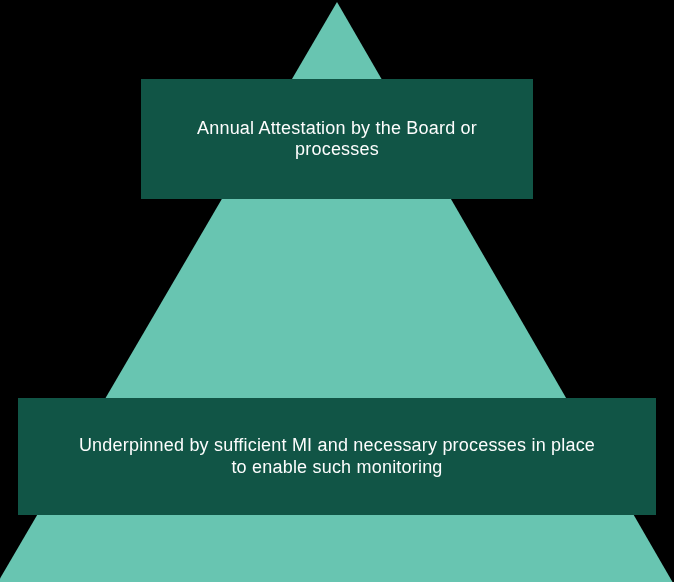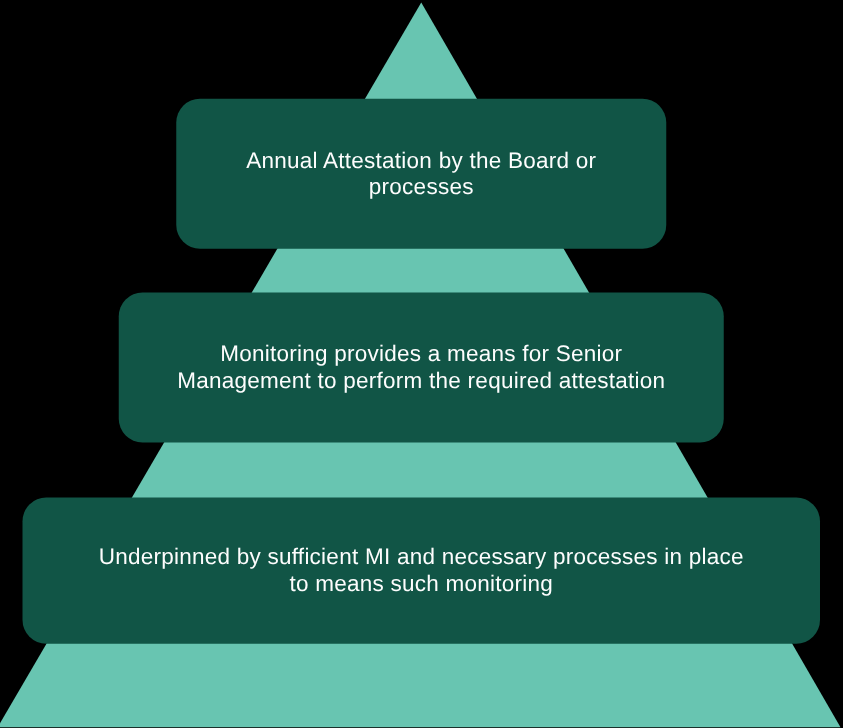--- a/index.html
+++ b/index.html
@@ -24,21 +24,20 @@
       top: 0;
       display: block;
     }
     .level {
       position: absolute;
       display: flex;
       align-items: center;
       justify-content: flex-end;
       text-align: center;
       box-sizing: border-box;
-      border-radius: 19px;
     }
     .level-text {
       font-size: 18px;
       line-height: 21.5px;
       letter-spacing: 0.2px;
       font-weight: 400;
       width: 100%;
     }
     .level-1 { left: 141px; top: 79px;  width: 392px; height: 120px; }
     .level-2 { left: 95px;  top: 234px; width: 484px; height: 120px; }
@@ -53,27 +52,21 @@
     <polygon points="337,2 672.5,582 -2,582" fill="#68c5b1"></polygon>
   </svg>
 
   <div class="level level-1" style="background-color: rgb(17, 85, 70);">
     <div class="level-text" style="color: rgb(253, 253, 253);">
       <div>Annual Attestation by the Board or</div>
       <div>processes</div>
     </div>
   </div>
 
-  <div class="level level-2" style="background-color: rgb(17, 85, 70);">
-    <div class="level-text" style="color: rgb(253, 253, 253);">
-      <div>Monitoring provides a means for Senior</div>
-      <div>Management to perform the required attestation</div>
-    </div>
-  </div>
 
   <div class="level level-3" style="background-color: rgb(17, 85, 70);">
     <div class="level-text" style="color: rgb(253, 253, 253);">
       <div>Underpinned by sufficient MI and necessary processes in place</div>
-      <div>to means such monitoring</div>
+      <div>to enable such monitoring</div>
     </div>
   </div>
 
 </div>
 
 </body></html>

